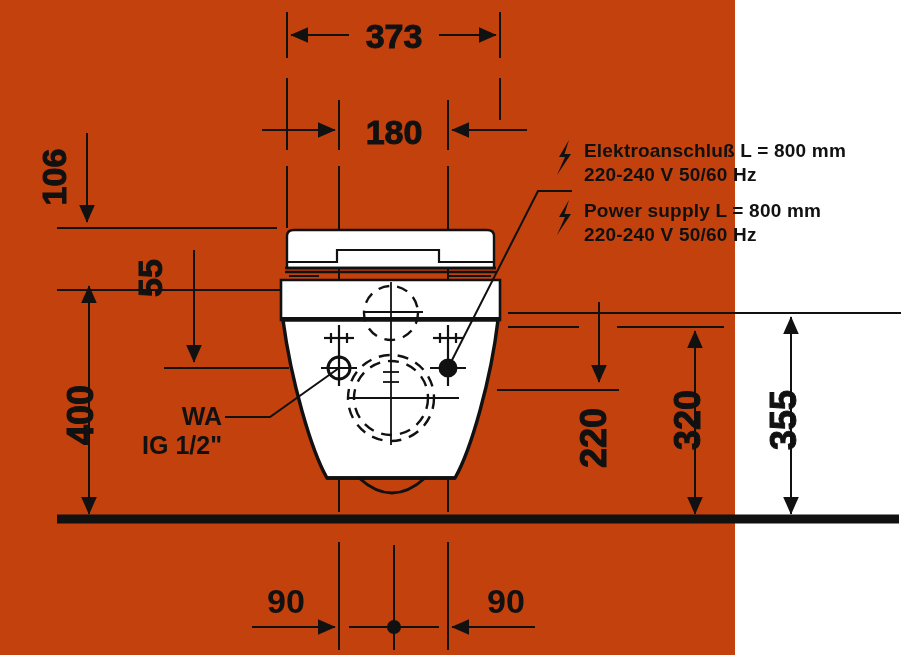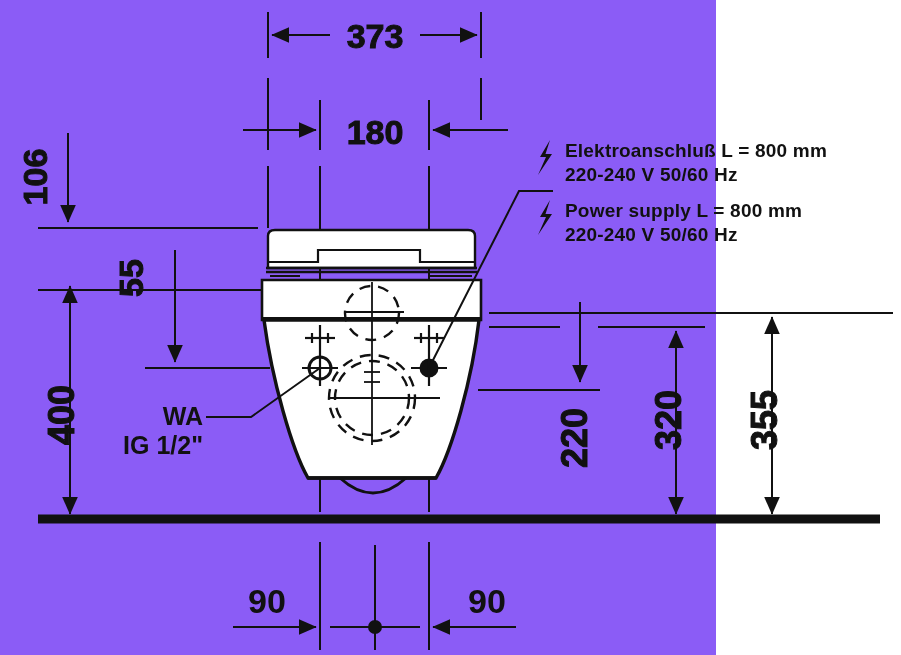--- a/index.html
+++ b/index.html
@@ -1,18 +1,18 @@
 <!DOCTYPE html>
 <html><head>
 <meta charset="utf-8">
 <style>
   html,body{margin:0;padding:0;background:#ffffff;}
   body{width:901px;height:655px;overflow:hidden;
        font-family:"Liberation Sans",sans-serif;color:#111111;}
-  #stage{position:relative;width:716px;height:655px;background:#8b5cf6;}
+  #stage{position:relative;width:716px;height:655px;background:#c2410c;padding-left:19px;}
   svg{display:block;}
   .dimtext{font-family:"Liberation Sans",sans-serif;font-weight:bold;fill:#111111;}
   .spec{font-family:"Liberation Sans",sans-serif;font-weight:bold;fill:#111111;
         font-size:19px;letter-spacing:0.2px;}
 </style>
 </head>
 <body>
 
 <div id="stage">
 <svg width="901" height="655" viewBox="0 0 901 655">

